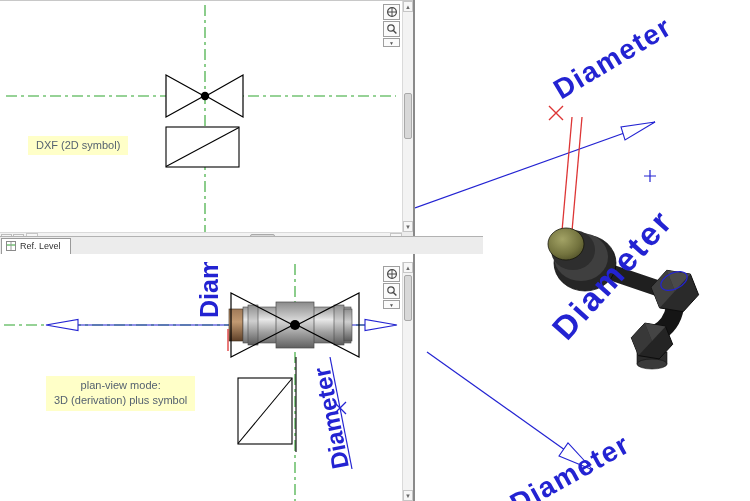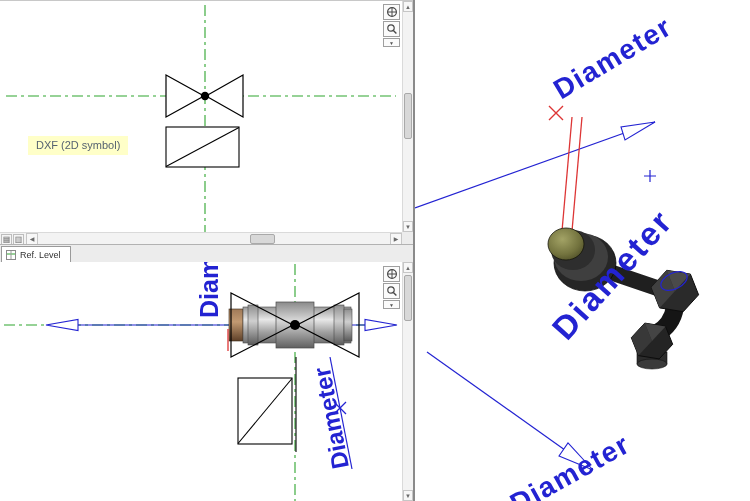--- a/index.html
+++ b/index.html
@@ -19,22 +19,22 @@
   .sb-btn{position:absolute;background:#f7f7f7;border:1px solid #c6c6c6;color:#6a6a6a;
     font-size:6px;display:flex;align-items:center;justify-content:center;line-height:1}
   .sb-thumb{position:absolute;background:#d8d8d8;border:1px solid #a9a9a9;border-radius:2px}
   .sb-corner{position:absolute;background:#ececec;z-index:6}
   
   .navbar{position:absolute;display:flex;flex-direction:column;z-index:7}
   .nav-btn{width:17px;height:16px;background:#fbfbfb;border:1px solid #9f9f9f;margin-bottom:1px;
     display:flex;align-items:center;justify-content:center}
   .nav-btn.small{height:9px;font-size:5px;color:#555}
   
-  #tab-bar{position:absolute;left:0;top:244px;width:413px;height:18px;background:#ececec;
-    border-top:1px solid #b2b2b2;display:flex;align-items:flex-end;z-index:8}
+  #tab-bar{position:absolute;left:0;top:236px;width:483px;height:18px;background:#ececec;
+    border-top:1px solid #b2b2b2;display:flex;align-items:center;z-index:8}
   .view-tab{display:flex;align-items:center;gap:4px;background:#fff;border:1px solid #9a9a9a;
     border-bottom:none;height:16px;padding:0 9px 0 4px;font-size:9px;color:#333}
   .vc-icon{position:absolute;width:11px;height:11px;background:#f5f5f5;border:1px solid #bdbdbd;
     color:#777;font-size:8px;line-height:9px;text-align:center;z-index:7}
 </style>
 </head>
 <body>
 
 <div id="app">
 
@@ -182,20 +182,24 @@
 
       <g>
         <path d="M330,95 L352,207" stroke="#2323d2" stroke-width="1.2" fill="none"></path>
         <path d="M334,140 L346,152 M334,152 L346,140" stroke="#2323d2" stroke-width="1.3" fill="none"></path>
       </g>
 
       <text transform="translate(218,56) rotate(-90)" font-size="25" font-weight="600" fill="#2323d2">Diameter</text>
       <text transform="translate(349,205) rotate(-101)" font-size="24" font-weight="600" fill="#2323d2">Diameter</text>
     </svg>
 
+    <div class="note" style="left:46px;top:114px">
+      <span>plan-view mode:</span><br>
+      <span>3D (derivation) plus symbol</span>
+    </div>
 
     <div class="navbar" style="left:383px;top:4px">
       <div class="nav-btn">
         <svg width="12" height="12" viewBox="0 0 12 12" style="position:static">
           <circle cx="6" cy="6" r="4.4" fill="none" stroke="#4a4a4a" stroke-width="1.2"></circle>
           <path d="M6,1.6 V10.4 M1.6,6 H10.4" stroke="#4a4a4a" stroke-width="1"></path>
         </svg>
       </div>
       <div class="nav-btn">
         <svg width="12" height="12" viewBox="0 0 12 12" style="position:static">

